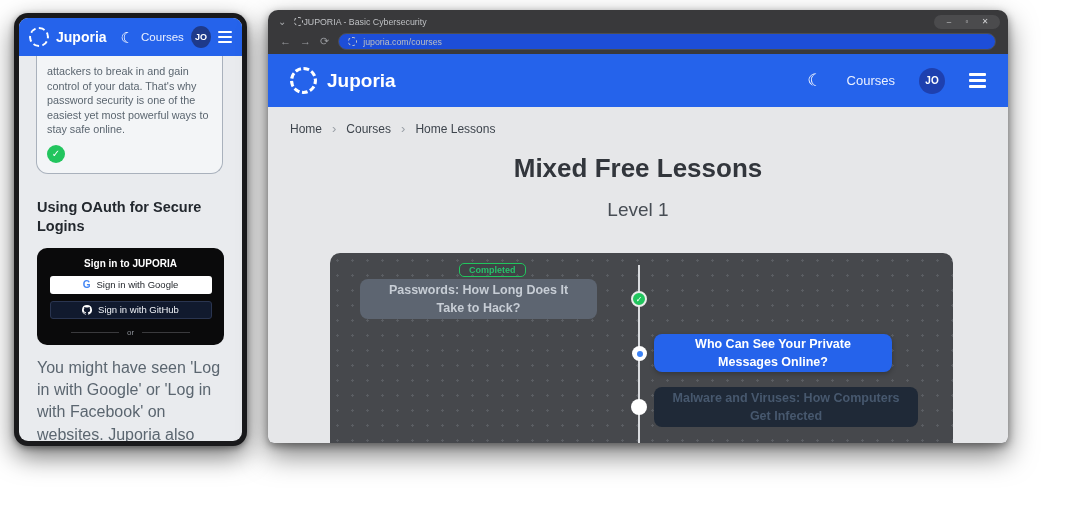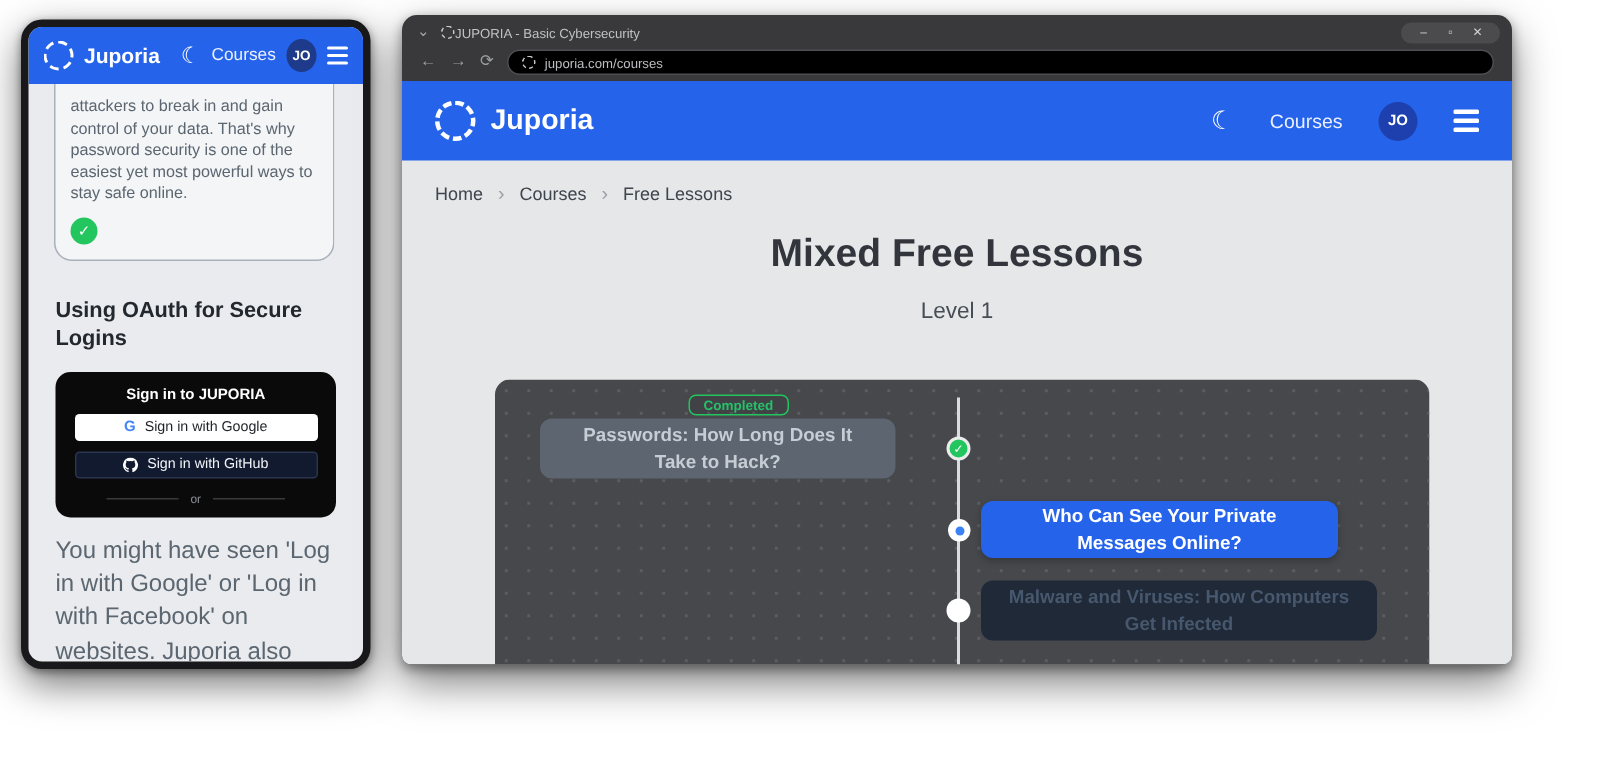--- a/index.html
+++ b/index.html
@@ -50,42 +50,42 @@
   .tabbar { height:19px; display:flex; align-items:center; padding:4px 8px 0 10px; gap:8px; }
   .tab-chevron { color:#a8aaad; font-size:10px; line-height:1; }
   .tab { display:flex; align-items:center; gap:0; }
   .mini-ring { width:9px; height:9px; border:1.6px dashed #c9cbce; border-radius:50%; }
   .tab-title { color:#bfc1c4; font-size:8.8px; white-space:nowrap; }
   .win-controls { margin-left:auto; background:#4b4b4d; border-radius:9px; height:14px;
                   display:flex; align-items:center; gap:0; padding:0 6px; }
   .win-controls span { color:#d2d3d5; font-size:8px; width:18px; text-align:center; cursor:pointer; }
   .addrbar { height:25px; display:flex; align-items:center; gap:9px; padding:0 12px 0 12px; }
   .nav-ic { color:#9a9ca0; font-size:11px; line-height:1; cursor:pointer; }
-  .url-pill { flex:1; height:17px; background:#000000; border:1px solid #4d4e50; border-radius:9px;
+  .url-pill { flex:1; height:17px; background:#1d4ed8; border:1px solid #4d4e50; border-radius:9px;
               display:flex; align-items:center; gap:6px; padding:0 9px; }
   .url-text { color:#bcbec1; font-size:8.8px; }
 
   .viewport { position:relative; height:389px; background:#e6e7e9; overflow:hidden; }
   .s-header { height:53px; background:#2563eb; display:flex; align-items:center; gap:10px; padding:0 22px; }
   .s-ring { width:27px; height:27px; border:3px dashed #fff; border-radius:50%; }
   .s-brand { color:#fff; font-weight:bold; font-size:19px; }
   .s-spacer { flex:1; }
   .s-moon { color:#fff; font-size:17px; }
   .s-courses { color:#eaf0ff; font-size:13px; margin-left:14px; }
   .s-avatar { width:26px; height:26px; border-radius:50%; background:#1e40af; color:#fff; font-size:10px;
               font-weight:bold; display:flex; align-items:center; justify-content:center; margin-left:14px; }
   .s-burger { display:flex; flex-direction:column; gap:3.5px; margin-left:14px; }
   .s-burger i { display:block; width:17px; height:2.4px; background:#fff; border-radius:1px; }
 
   .breadcrumb { padding:14px 0 0 22px; display:flex; align-items:center; gap:10px;
                 font-size:12px; color:#3e454d; }
   .crumb { cursor:pointer; }
   .crumb-sep { color:#9aa0a7; font-size:13px; }
   .page-title { margin-top:17px; text-align:center; font-size:26px; font-weight:bold; color:#32363c; }
-  .level-label { margin-top:15px; text-align:center; font-size:15px; color:#474d54; }
+  .level-label { margin-top:15px; text-align:center; font-size:19px; color:#474d54; }
 
   .lesson-panel { position:absolute; left:62px; top:199px; width:623px; height:210px;
                   background:#46484c; border-radius:10px;
                   background-image:radial-gradient(circle, #5a5d62 1px, transparent 1.3px);
                   background-size:15px 15px; }
   .badge-completed { position:absolute; left:129px; top:10px; padding:1px 9px;
                      border:1.6px solid #22c55e; border-radius:5px; color:#27c06a;
                      font-size:9px; font-weight:bold; background:rgba(0,0,0,.08); }
   .lesson-card { position:absolute; border-radius:8px; display:flex; align-items:center;
                  justify-content:center; text-align:center; font-weight:bold; font-size:12.5px;
@@ -197,21 +197,21 @@
           <i></i>
           <i></i>
         </span>
     </div>
 
     <div class="breadcrumb">
       <span class="crumb">Home</span>
       <span class="crumb-sep">›</span>
       <span class="crumb">Courses</span>
       <span class="crumb-sep">›</span>
-      <span class="crumb">Free Lessons</span>
+      <span class="crumb">Home Lessons</span>
     </div>
 
     <div class="page-title">Mixed Free Lessons</div>
     <div class="level-label">Level 1</div>
 
     <div class="lesson-panel">
       <span class="badge-completed">Completed</span>
 
       <div class="lesson-card card-done">
         <span>Passwords: How Long Does It Take to Hack?</span>

